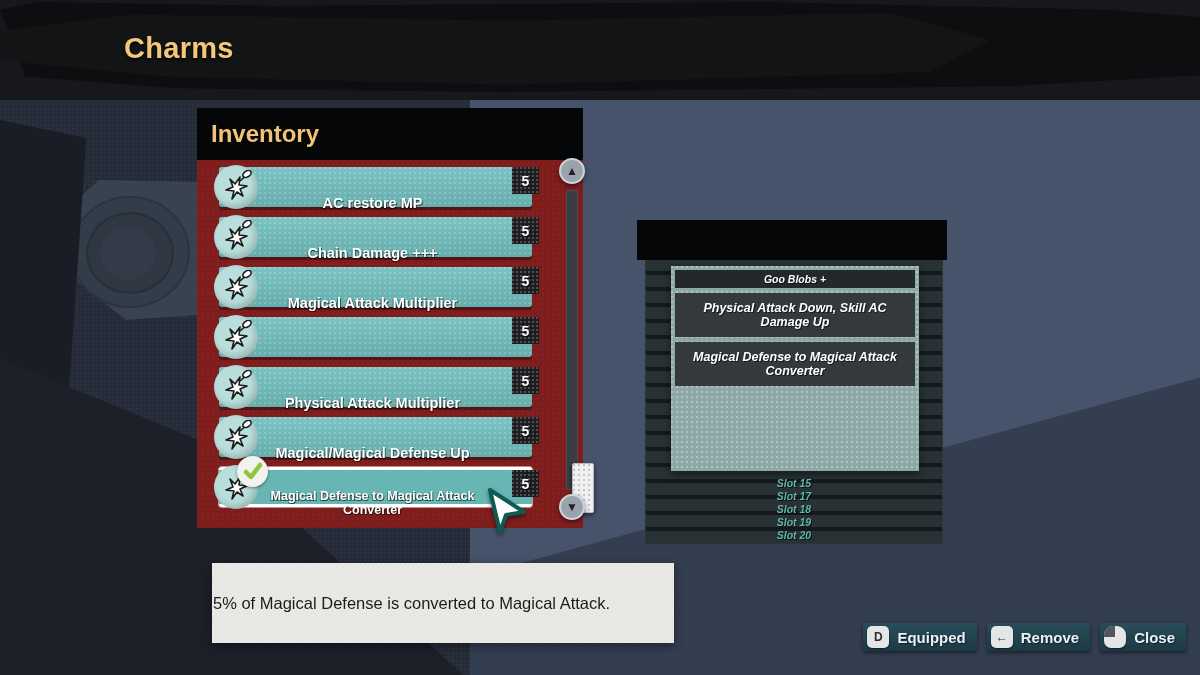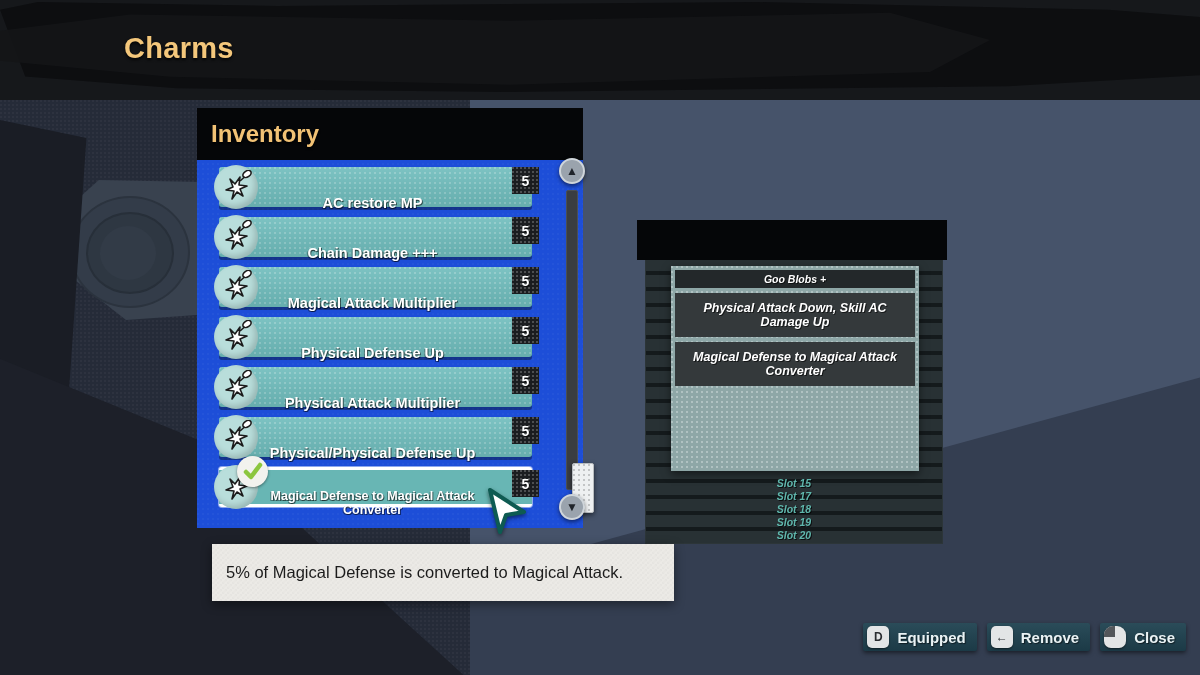--- a/index.html
+++ b/index.html
@@ -86,21 +86,21 @@
     position:absolute; left:124px; top:32px;
     font-size:29px; font-weight:bold; color:#f4c77b;
     letter-spacing:.3px;
     text-shadow:0 2px 3px rgba(0,0,0,.8);
     z-index:5;
   }
 
   
   #inventory-panel {
     position:absolute; left:197px; top:108px; width:386px; height:420px;
-    background:#1d4ed8;
+    background:#7f1d1d;
     z-index:4;
   }
   #inventory-panel-bg-tex {
     position:absolute; inset:0;
     background-image:radial-gradient(circle at 1px 1px, rgba(255,255,255,.03) 1px, transparent 1px);
     background-size:5px 5px;
   }
   #inventory-titlebar {
     position:absolute; left:0; top:0; width:386px; height:52px;
     background:#050608;
@@ -257,29 +257,29 @@
   .eq-slot {
     height:13px;
     display:flex; align-items:center; justify-content:center;
     font-size:10.5px; font-weight:bold; font-style:italic;
     color:#5fb6ac;
     text-shadow:1px 1px 0 rgba(0,0,0,.7);
   }
 
   
   #tooltip {
-    position:absolute; left:212px; top:544px; width:462px; height:57px;
+    position:absolute; left:212px; top:563px; width:462px; height:80px;
     background:#eceae6;
     background-image:
       linear-gradient(45deg, rgba(0,0,0,.022) 25%, transparent 25%, transparent 75%, rgba(0,0,0,.022) 75%),
       linear-gradient(45deg, rgba(0,0,0,.022) 25%, transparent 25%, transparent 75%, rgba(0,0,0,.022) 75%);
     background-size:5px 5px;
     background-position:0 0, 2.5px 2.5px;
     display:flex; align-items:center;
-    padding:0 14px;
+    padding:0 1px;
     z-index:7;
     box-shadow:0 3px 10px rgba(0,0,0,.45);
   }
   #tooltip-text {
     font-size:16.5px; color:#1c1c1c;
   }
 
   
   #cursor {
     position:absolute; left:487px; top:487px;
@@ -383,21 +383,20 @@
         <div class="inv-icon">
           <svg width="34" height="34" viewBox="0 0 34 34">
             <path d="M11 9 L14 17 L7 20 L15 21 L13 29 L18 22 L24 26 L21 19 L28 16 L20 15 L21 7 L16 14 Z" fill="#ffffff" stroke="#1b1b1b" stroke-width="1.6" stroke-linejoin="round"></path>
             <path d="M21 11 L29 4" stroke="#1b1b1b" stroke-width="1.6" fill="none"></path>
             <ellipse cx="28" cy="4" rx="4.5" ry="3" fill="#ffffff" stroke="#1b1b1b" stroke-width="1.6" transform="rotate(-35 28 4)"></ellipse>
           </svg>
         </div>
       </div>
       <div class="inv-row">
         <div class="inv-bar">
-          <div class="inv-label">Physical Defense Up</div>
           <div class="inv-qty">5</div>
         </div>
         <div class="inv-icon">
           <svg width="34" height="34" viewBox="0 0 34 34">
             <path d="M11 9 L14 17 L7 20 L15 21 L13 29 L18 22 L24 26 L21 19 L28 16 L20 15 L21 7 L16 14 Z" fill="#ffffff" stroke="#1b1b1b" stroke-width="1.6" stroke-linejoin="round"></path>
             <path d="M21 11 L29 4" stroke="#1b1b1b" stroke-width="1.6" fill="none"></path>
             <ellipse cx="28" cy="4" rx="4.5" ry="3" fill="#ffffff" stroke="#1b1b1b" stroke-width="1.6" transform="rotate(-35 28 4)"></ellipse>
           </svg>
         </div>
       </div>
@@ -409,21 +408,21 @@
         <div class="inv-icon">
           <svg width="34" height="34" viewBox="0 0 34 34">
             <path d="M11 9 L14 17 L7 20 L15 21 L13 29 L18 22 L24 26 L21 19 L28 16 L20 15 L21 7 L16 14 Z" fill="#ffffff" stroke="#1b1b1b" stroke-width="1.6" stroke-linejoin="round"></path>
             <path d="M21 11 L29 4" stroke="#1b1b1b" stroke-width="1.6" fill="none"></path>
             <ellipse cx="28" cy="4" rx="4.5" ry="3" fill="#ffffff" stroke="#1b1b1b" stroke-width="1.6" transform="rotate(-35 28 4)"></ellipse>
           </svg>
         </div>
       </div>
       <div class="inv-row">
         <div class="inv-bar">
-          <div class="inv-label">Physical/Physical Defense Up</div>
+          <div class="inv-label">Magical/Magical Defense Up</div>
           <div class="inv-qty">5</div>
         </div>
         <div class="inv-icon">
           <svg width="34" height="34" viewBox="0 0 34 34">
             <path d="M11 9 L14 17 L7 20 L15 21 L13 29 L18 22 L24 26 L21 19 L28 16 L20 15 L21 7 L16 14 Z" fill="#ffffff" stroke="#1b1b1b" stroke-width="1.6" stroke-linejoin="round"></path>
             <path d="M21 11 L29 4" stroke="#1b1b1b" stroke-width="1.6" fill="none"></path>
             <ellipse cx="28" cy="4" rx="4.5" ry="3" fill="#ffffff" stroke="#1b1b1b" stroke-width="1.6" transform="rotate(-35 28 4)"></ellipse>
           </svg>
         </div>
       </div>

